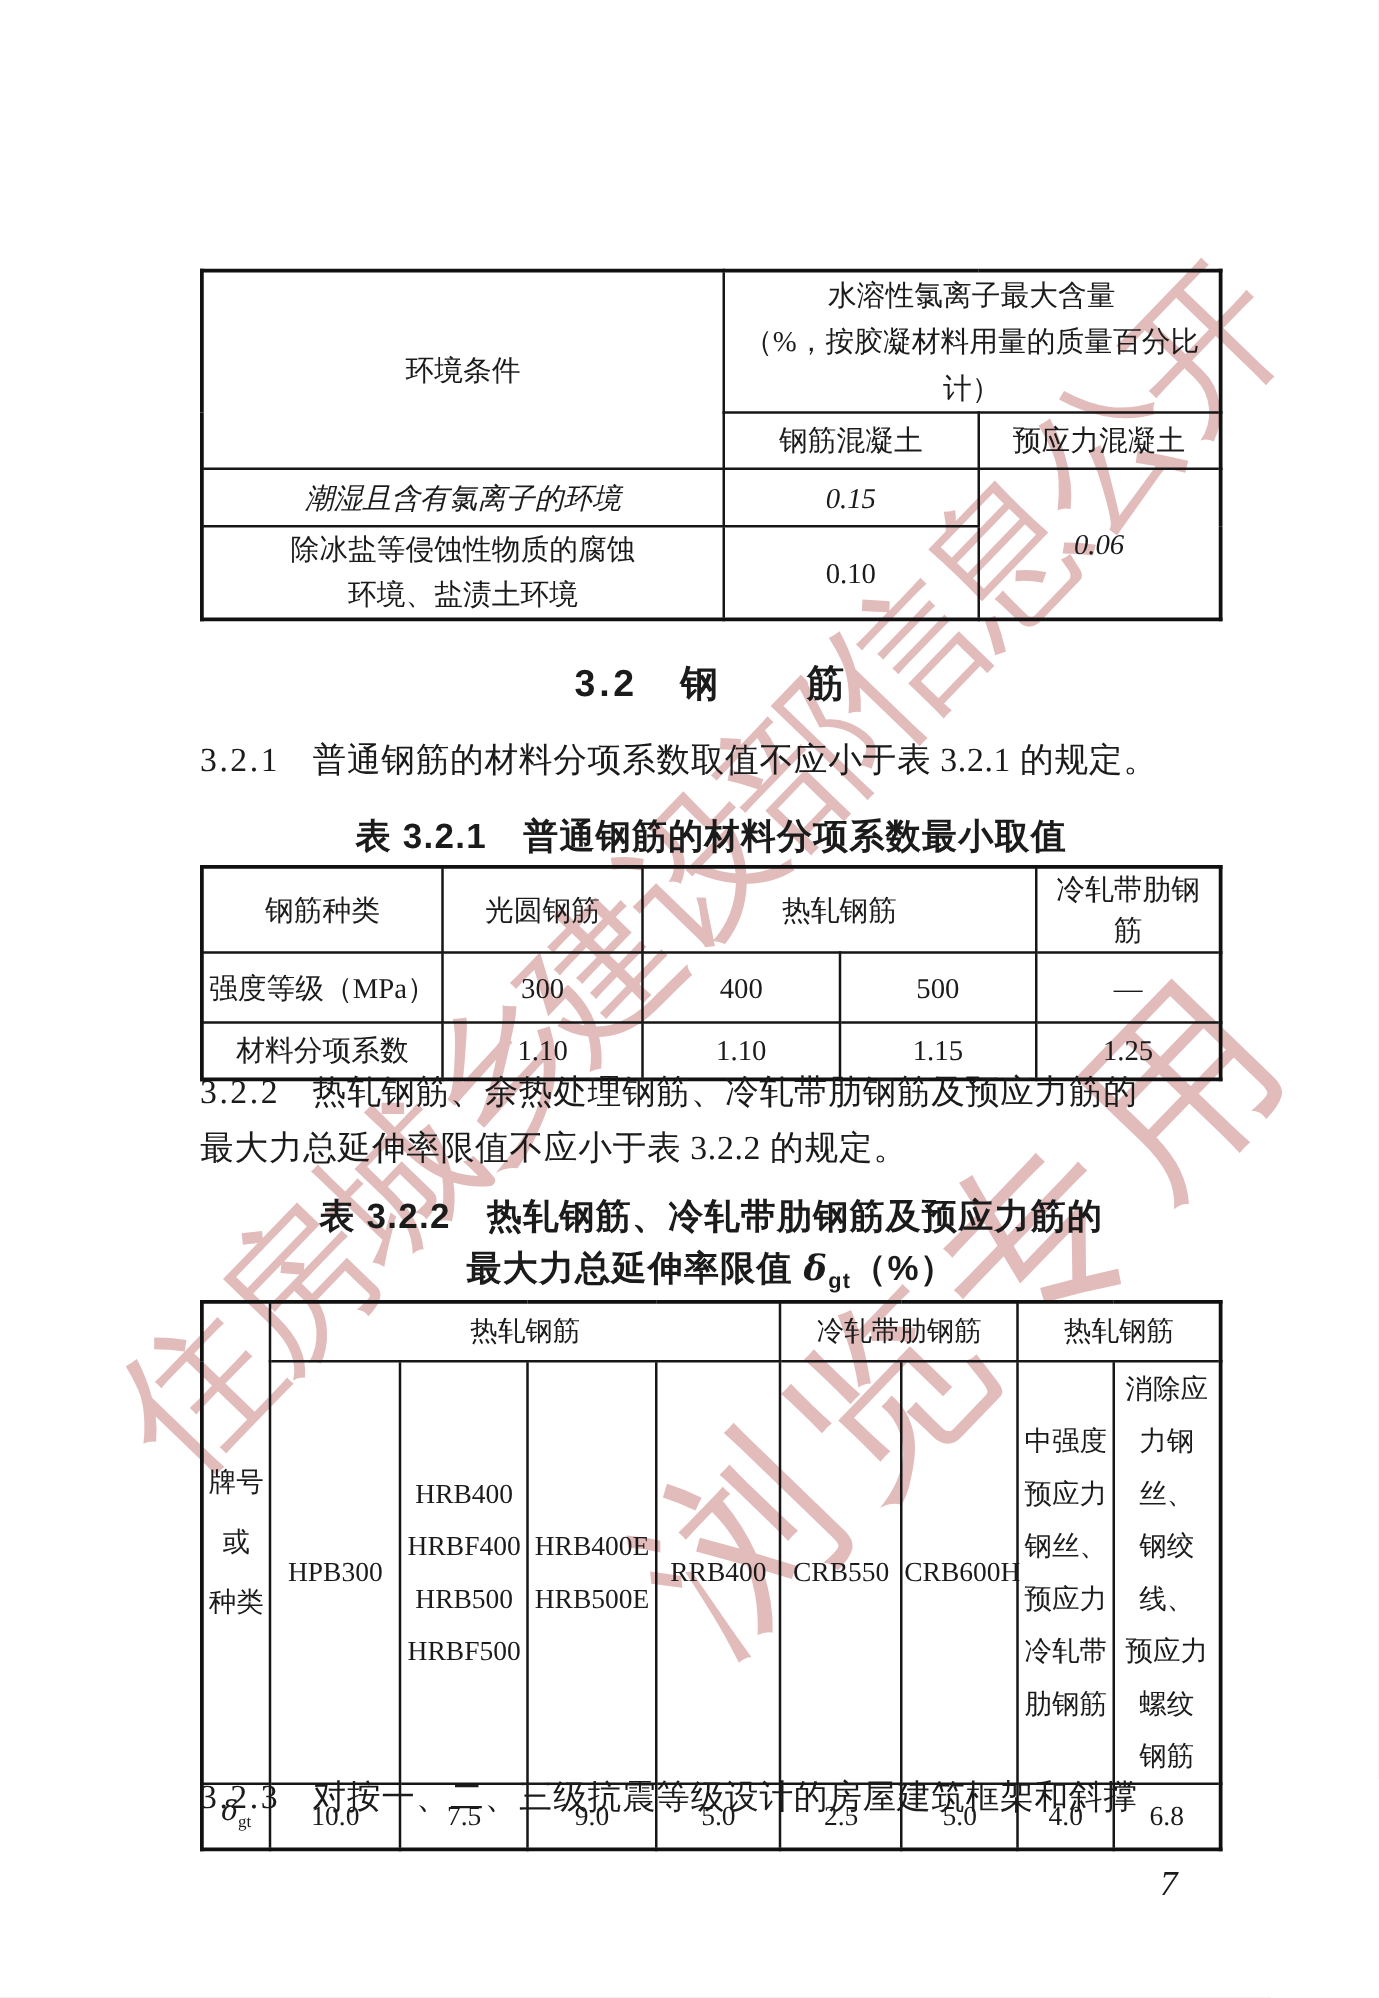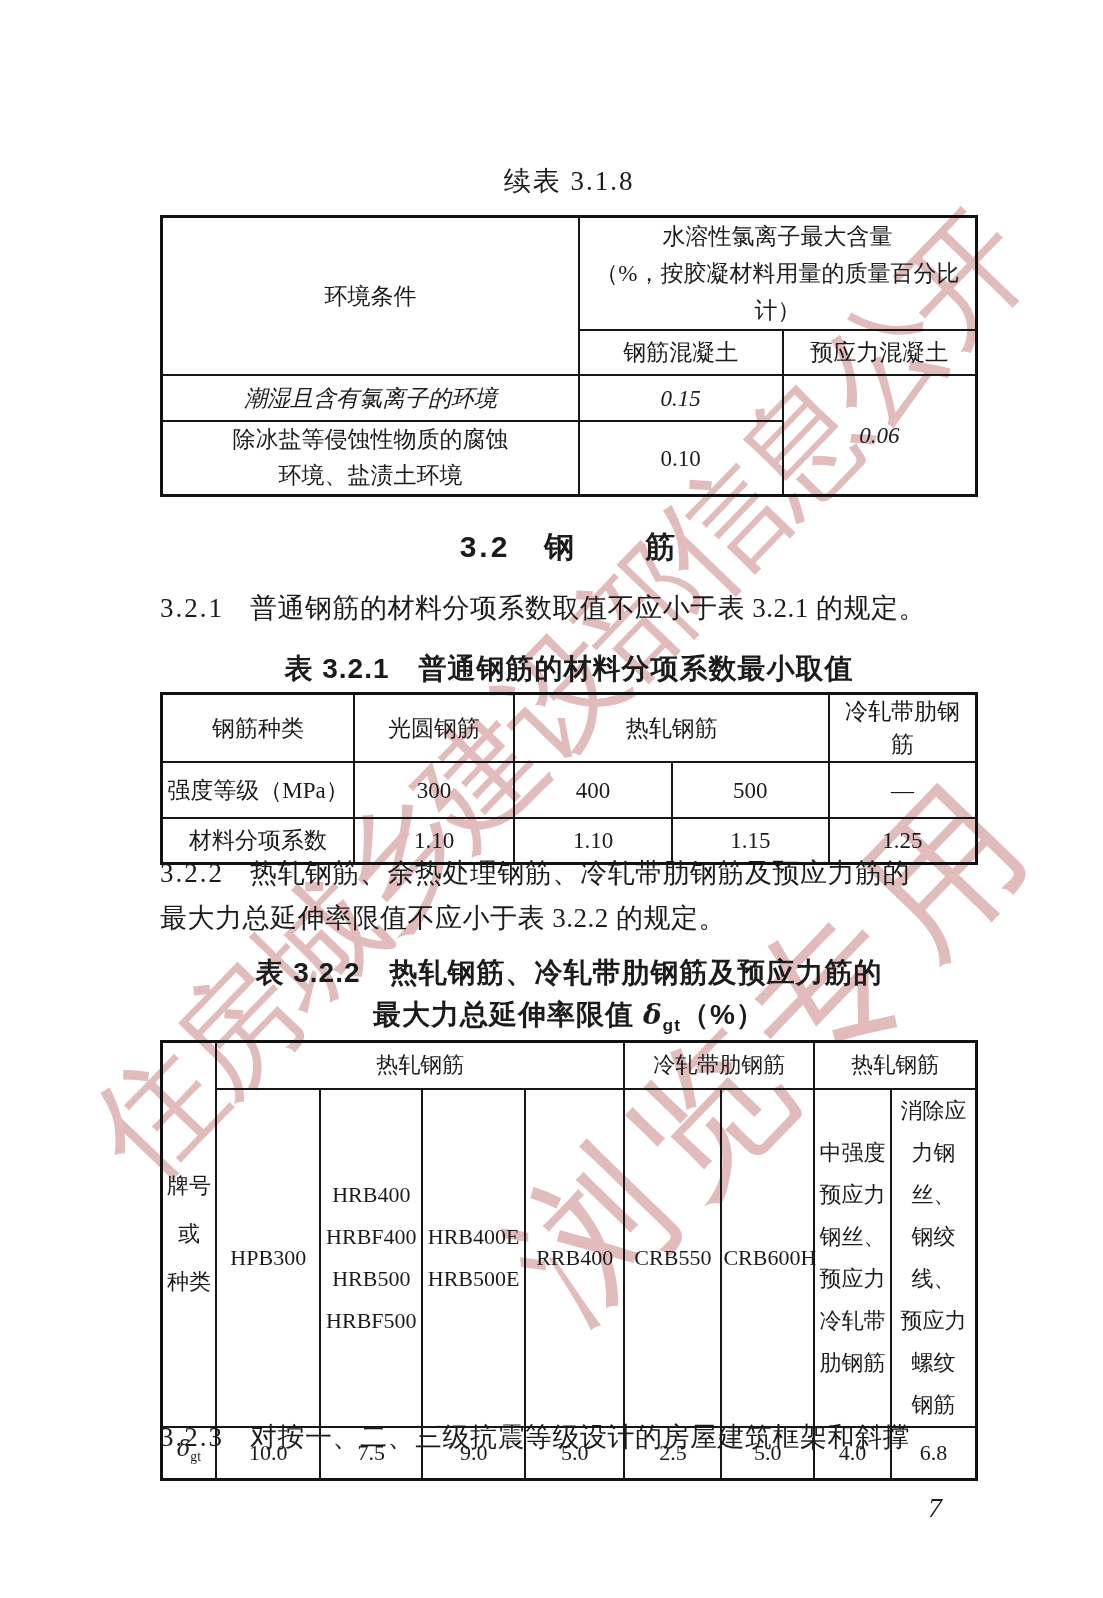--- a/index.html
+++ b/index.html
@@ -47,21 +47,20 @@
 </head>
 <body>
 
 <div class="page">
 
   <div class="wm wm-main">住房城乡建设部信息公开</div>
   <div class="wm wm-sub">浏览专用</div>
 
   <div class="content">
 
-    <div class="abs content-col centered serif-title" style="top:163px;">续表 3.1.8</div>
 
     <table class="abs tbl" style="left:160px; top:215px; width:818px;">
       <colgroup>
           <col style="width:51.2%">
           <col style="width:25%">
           <col style="width:23.8%">
         </colgroup>
       <tbody>
           <tr style="height:90px;">
         <td rowspan="2">环境条件</td>

